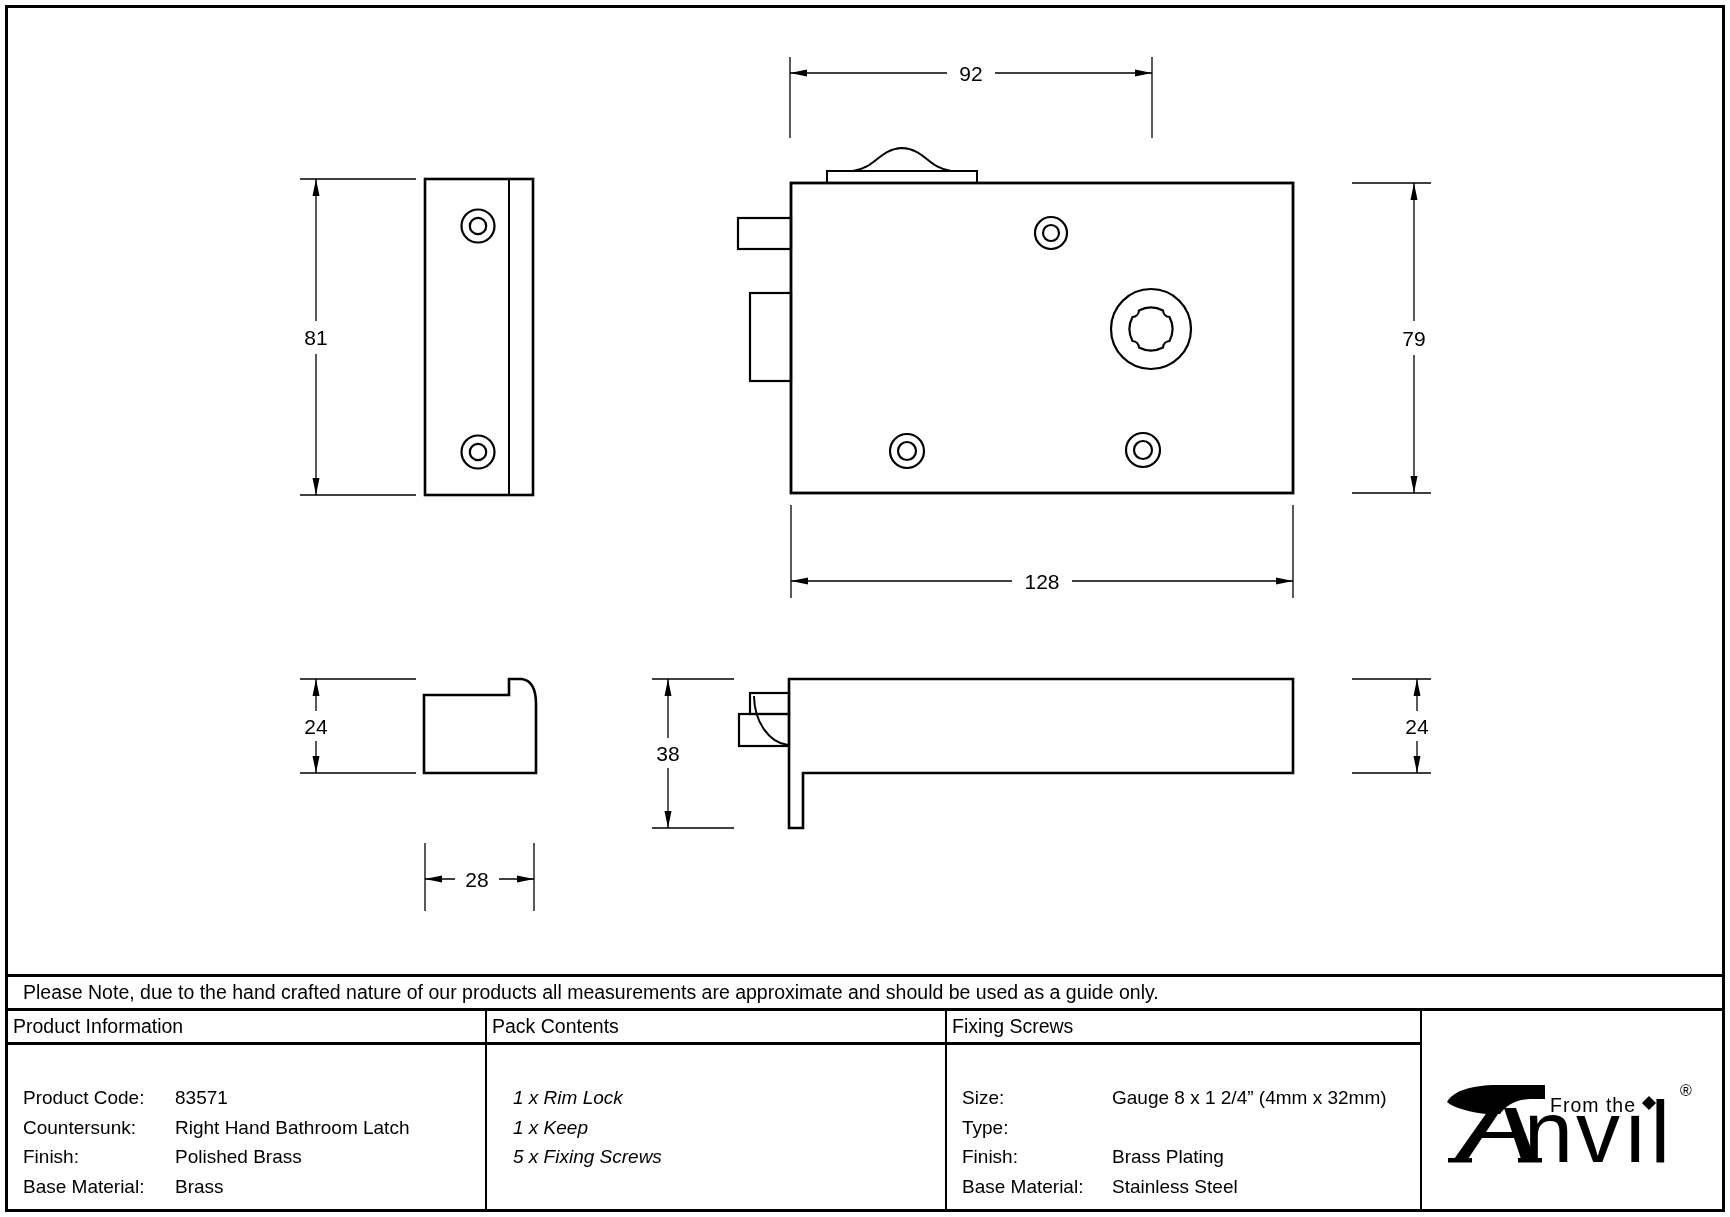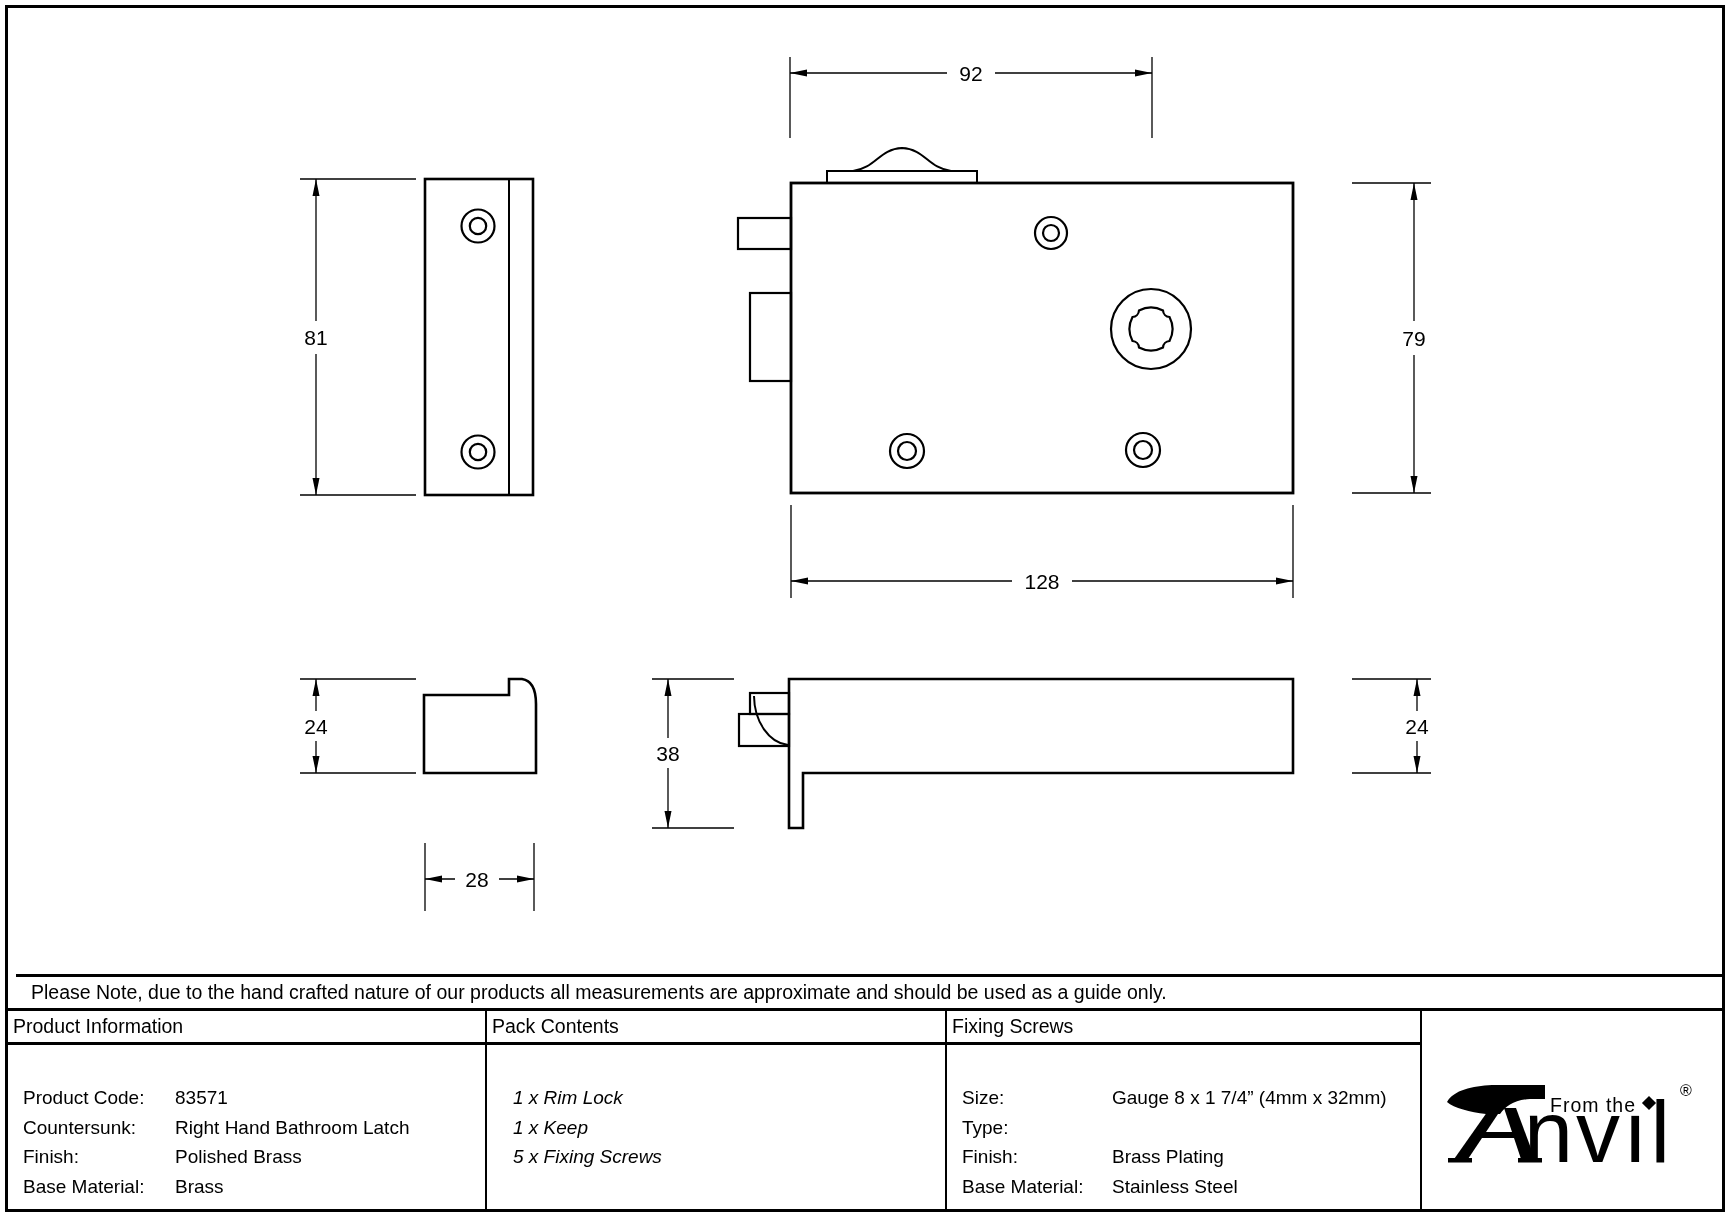--- a/index.html
+++ b/index.html
@@ -2,21 +2,21 @@
 <html><head>
 <meta charset="utf-8">
 <style>
   html,body{margin:0;padding:0;background:#e8e8e8;}
   .page{position:relative;width:1730px;height:1217px;background:#ffffff;overflow:hidden;
         font-family:"Liberation Sans","DejaVu Sans",sans-serif;color:#000;}
   .frame{position:absolute;left:5px;top:5px;right:5px;bottom:5px;border:3px solid #000;pointer-events:none;}
   svg text{font-family:"Liberation Sans","DejaVu Sans",sans-serif;}
   .dwg{position:absolute;left:0;top:0;}
   .note-row{position:absolute;left:8px;right:8px;top:974px;height:31px;border-top:3px solid #000;
-            display:flex;align-items:center;padding-left:15px;font-size:19.5px;margin-left:8px;}
+            display:flex;align-items:center;padding-left:15px;font-size:19.5px;}
   .spec{position:absolute;left:8px;right:8px;top:1008px;bottom:8px;border-top:3px solid #000;
         display:grid;grid-template-columns:479px 460px 475px 1fr;}
   .col{border-right:2px solid #000;display:flex;flex-direction:column;min-width:0;}
   .col:last-child{border-right:none;}
   .col-hd{height:31px;border-bottom:3px solid #000;display:flex;align-items:center;
           padding-left:5px;font-size:19.5px;}
   .col-bd{padding:10px 0 0 15px;font-size:19px;line-height:29.5px;margin-top:28px;}
   .kv{display:grid;grid-template-columns:152px 1fr;}
   .col-fix .kv{grid-template-columns:150px 1fr;}
   .col-pack .col-bd{padding-left:26px;font-style:italic;}
@@ -197,21 +197,21 @@
         <div>1 x Keep</div>
         <div>5 x Fixing Screws</div>
       </div>
     </div>
 
     <div class="col col-fix">
       <div class="col-hd">Fixing Screws</div>
       <div class="col-bd">
         <div class="kv">
           <span>Size:</span>
-          <span>Gauge 8 x 1 7/4” (4mm x 32mm)</span>
+          <span>Gauge 8 x 1 2/4” (4mm x 32mm)</span>
         </div>
         <div class="kv">
           <span>Type:</span>
         </div>
         <div class="kv">
           <span>Finish:</span>
           <span>Brass Plating</span>
         </div>
         <div class="kv">
           <span>Base Material:</span>

